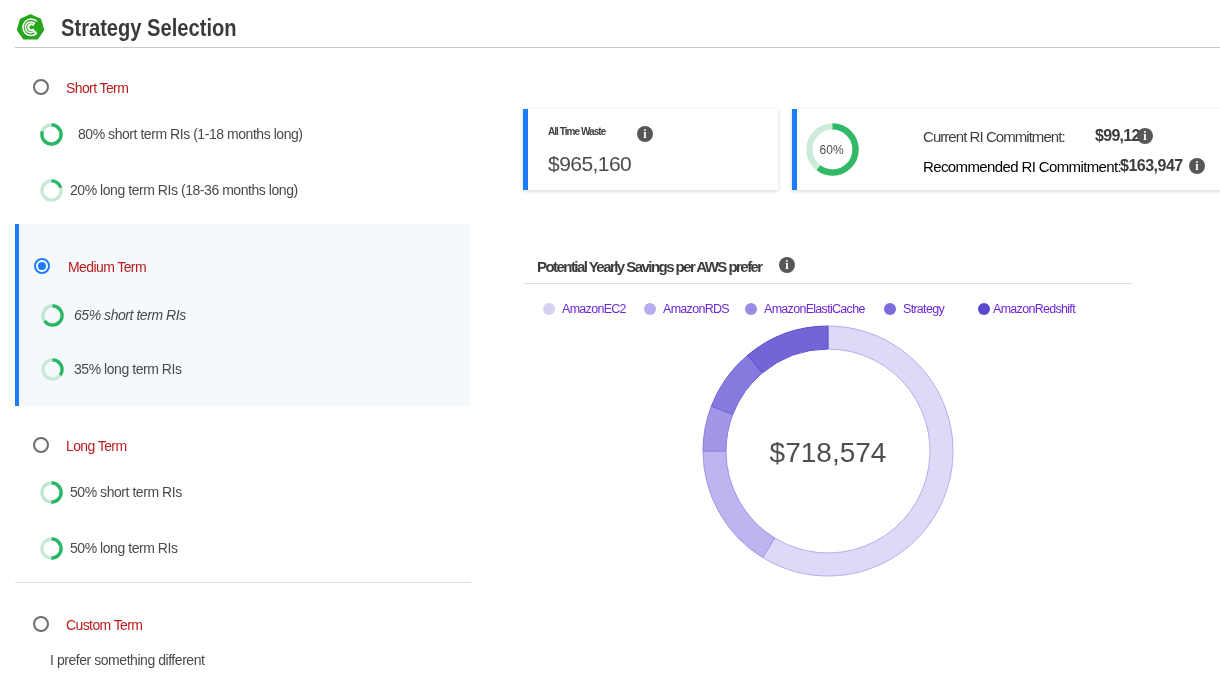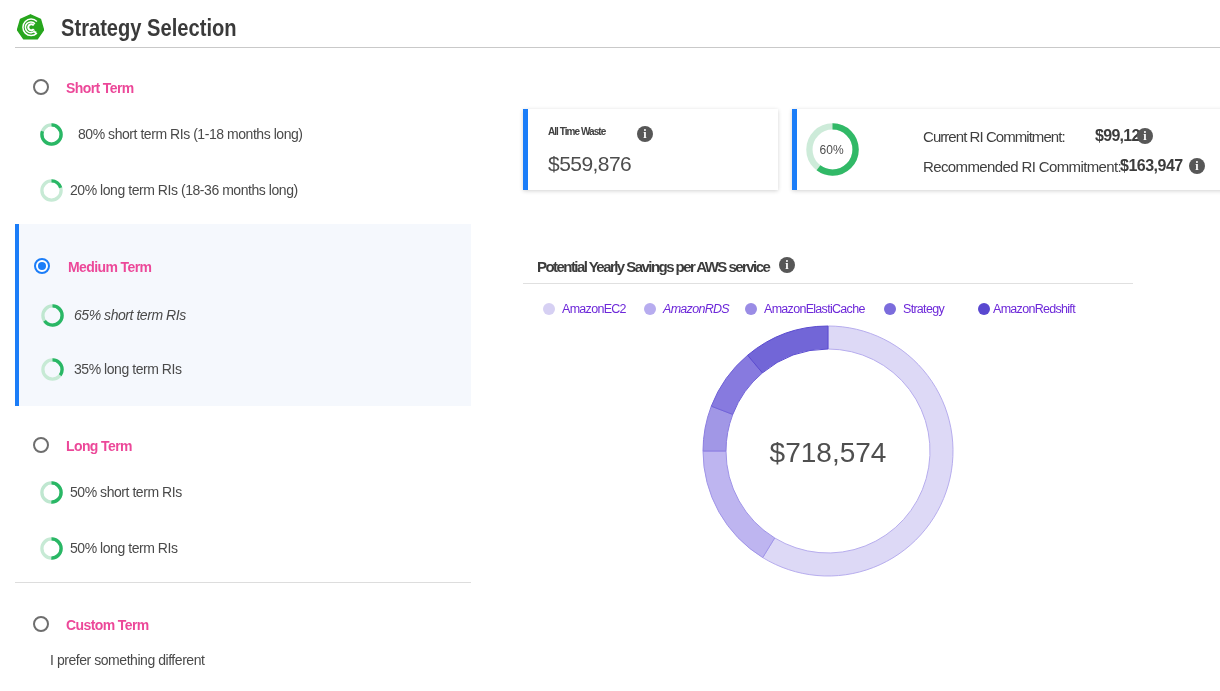--- a/index.html
+++ b/index.html
@@ -1,19 +1,19 @@
 <!DOCTYPE html>
 <html><head>
 <meta charset="utf-8">
 <style>
   * { margin:0; padding:0; box-sizing:border-box; }
   html,body { width:1220px; height:691px; background:#fff; overflow:hidden;
     font-family:"Liberation Sans", sans-serif; }
   .abs { position:absolute; }
-  .grp-label { font-size:14px; font-weight:bold; color:#ec4899; letter-spacing:-0.6px; }
+  .grp-label { font-size:14px; font-weight:normal; color:#b91c1c; letter-spacing:-0.6px; }
   .row-label { font-size:14px; color:#4a4a4a; letter-spacing:-0.45px; }
   .radio { width:16px; height:16px; border:2px solid #6e6e6e; border-radius:50%; background:#fff; }
   .sep { height:1px; background:#ddd; }
   .info { display:inline-block; width:16px; height:16px; border-radius:50%;
     background:#575757; color:#fff; text-align:center; font-size:12px; line-height:16px;
     font-weight:bold; font-family:"Liberation Serif", serif; }
 </style>
 </head>
 <body>
 
@@ -72,45 +72,45 @@
 <div class="abs sep" style="left:15px; top:582px; width:456px;"></div>
 
 <div class="abs radio" style="left:33px; top:616px;"></div>
 <div class="abs grp-label" style="left:66px; top:617px;">Custom Term</div>
 <div class="abs row-label" style="left:50px; top:652px;">I prefer something different</div>
 
 <div class="abs" style="left:523px; top:109px; width:255px; height:81px; background:#fff;
   border-left:5px solid #1b7df8; box-shadow:0 1px 4px rgba(0,0,0,0.18);"></div>
 <div class="abs" style="left:548px; top:126px; font-size:10px; font-weight:bold; color:#404040; letter-spacing:-0.95px; white-space:nowrap;">All Time Waste</div>
 <span class="abs info" style="left:637px; top:126px;">i</span>
-<div class="abs" style="left:548px; top:152px; font-size:21px; color:#4d4d4d; letter-spacing:-0.55px; white-space:nowrap;">$559,876</div>
+<div class="abs" style="left:548px; top:152px; font-size:21px; color:#4d4d4d; letter-spacing:-0.55px; white-space:nowrap;">$965,160</div>
 
 <div class="abs" style="left:792px; top:109px; width:440px; height:81px; background:#fff;
   border-left:5px solid #1b7df8; box-shadow:0 1px 4px rgba(0,0,0,0.18);"></div>
 <svg class="abs" style="left:806px; top:123px;" width="53" height="53" viewBox="0 0 53 53">
   <circle cx="26.5" cy="26.5" r="23.1" fill="none" stroke="#cdebd9" stroke-width="6.3"></circle>
   <circle cx="26.5" cy="26.5" r="23.1" fill="none" stroke="#31b967" stroke-width="6.3" stroke-dasharray="87.1 145.1" transform="rotate(-90 26.5 26.5)"></circle>
   <text x="25.6" y="30.6" text-anchor="middle" font-size="12" fill="#4f4f4f">60%</text>
 </svg>
 <div class="abs" style="left:923px; top:128px; font-size:15px; color:#3f3f3f; letter-spacing:-0.95px; white-space:nowrap;">Current RI Commitment:</div>
 <div class="abs" style="left:1077px; top:127px; font-size:16px; font-weight:bold; color:#3c3c3c; letter-spacing:-0.7px; white-space:nowrap;margin-left:18px;">$99,122</div>
 <span class="abs info" style="left:1137px; top:128px;">i</span>
-<div class="abs" style="left:923px; top:158px; font-size:15px; color:#404040; letter-spacing:-0.62px; white-space:nowrap;">Recommended RI Commitment:</div>
+<div class="abs" style="left:923px; top:158px; font-size:15px; color:#000000; letter-spacing:-0.62px; white-space:nowrap;">Recommended RI Commitment:</div>
 <div class="abs" style="left:1120px; top:157px; font-size:16px; font-weight:bold; color:#3c3c3c; letter-spacing:-0.5px; white-space:nowrap;">$163,947</div>
 <span class="abs info" style="left:1189px; top:158px;">i</span>
 
-<div class="abs" style="left:537px; top:258px; font-size:15px; font-weight:600; color:#3c3c3c; letter-spacing:-1.55px; white-space:nowrap;">Potential Yearly Savings per AWS service</div>
+<div class="abs" style="left:537px; top:258px; font-size:15px; font-weight:600; color:#3c3c3c; letter-spacing:-1.55px; white-space:nowrap;">Potential Yearly Savings per AWS prefer</div>
 <span class="abs info" style="left:779px; top:257px;">i</span>
 <div class="abs sep" style="left:523px; top:283px; width:610px; background:#e0e0e0;"></div>
 
 <div class="abs" style="left:543px; top:303px; height:12px;">
   <span class="abs" style="left:0; top:0; width:12px; height:12px; border-radius:50%; background:#D6D0F3;"></span>
   <span class="abs lg" style="left:19px;">AmazonEC2</span>
   <span class="abs" style="left:101px; top:0; width:12px; height:12px; border-radius:50%; background:#B7ACEF;"></span>
-  <span class="abs lg" style="left:120px;font-style:italic;">AmazonRDS</span>
+  <span class="abs lg" style="left:120px;">AmazonRDS</span>
   <span class="abs" style="left:202px; top:0; width:12px; height:12px; border-radius:50%; background:#9A8CE5;"></span>
   <span class="abs lg" style="left:221px;">AmazonElastiCache</span>
   <span class="abs" style="left:341px; top:0; width:12px; height:12px; border-radius:50%; background:#7B6CDC;"></span>
   <span class="abs lg" style="left:360px;">Strategy</span>
   <span class="abs" style="left:435px; top:0; width:12px; height:12px; border-radius:50%; background:#5948D0;"></span>
   <span class="abs lg" style="left:450px;">AmazonRedshift</span>
 </div>
 <style>
   .lg { top:-1px; font-size:12.5px; color:#6d28d9; letter-spacing:-0.7px; white-space:nowrap; }
 </style>

